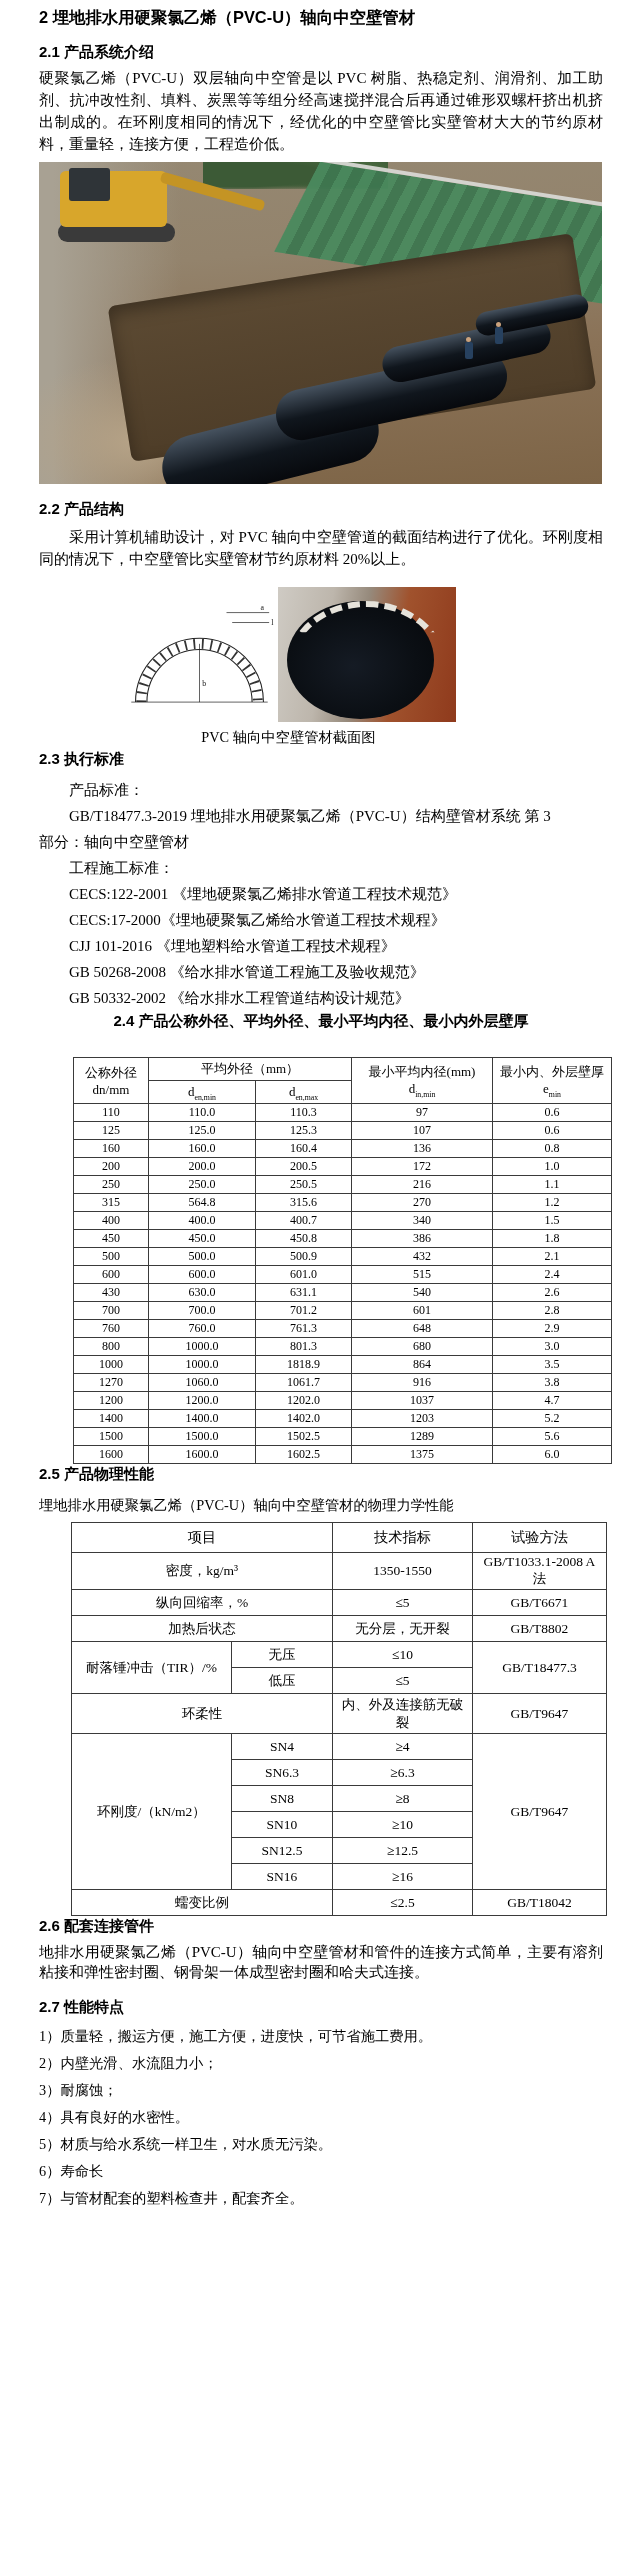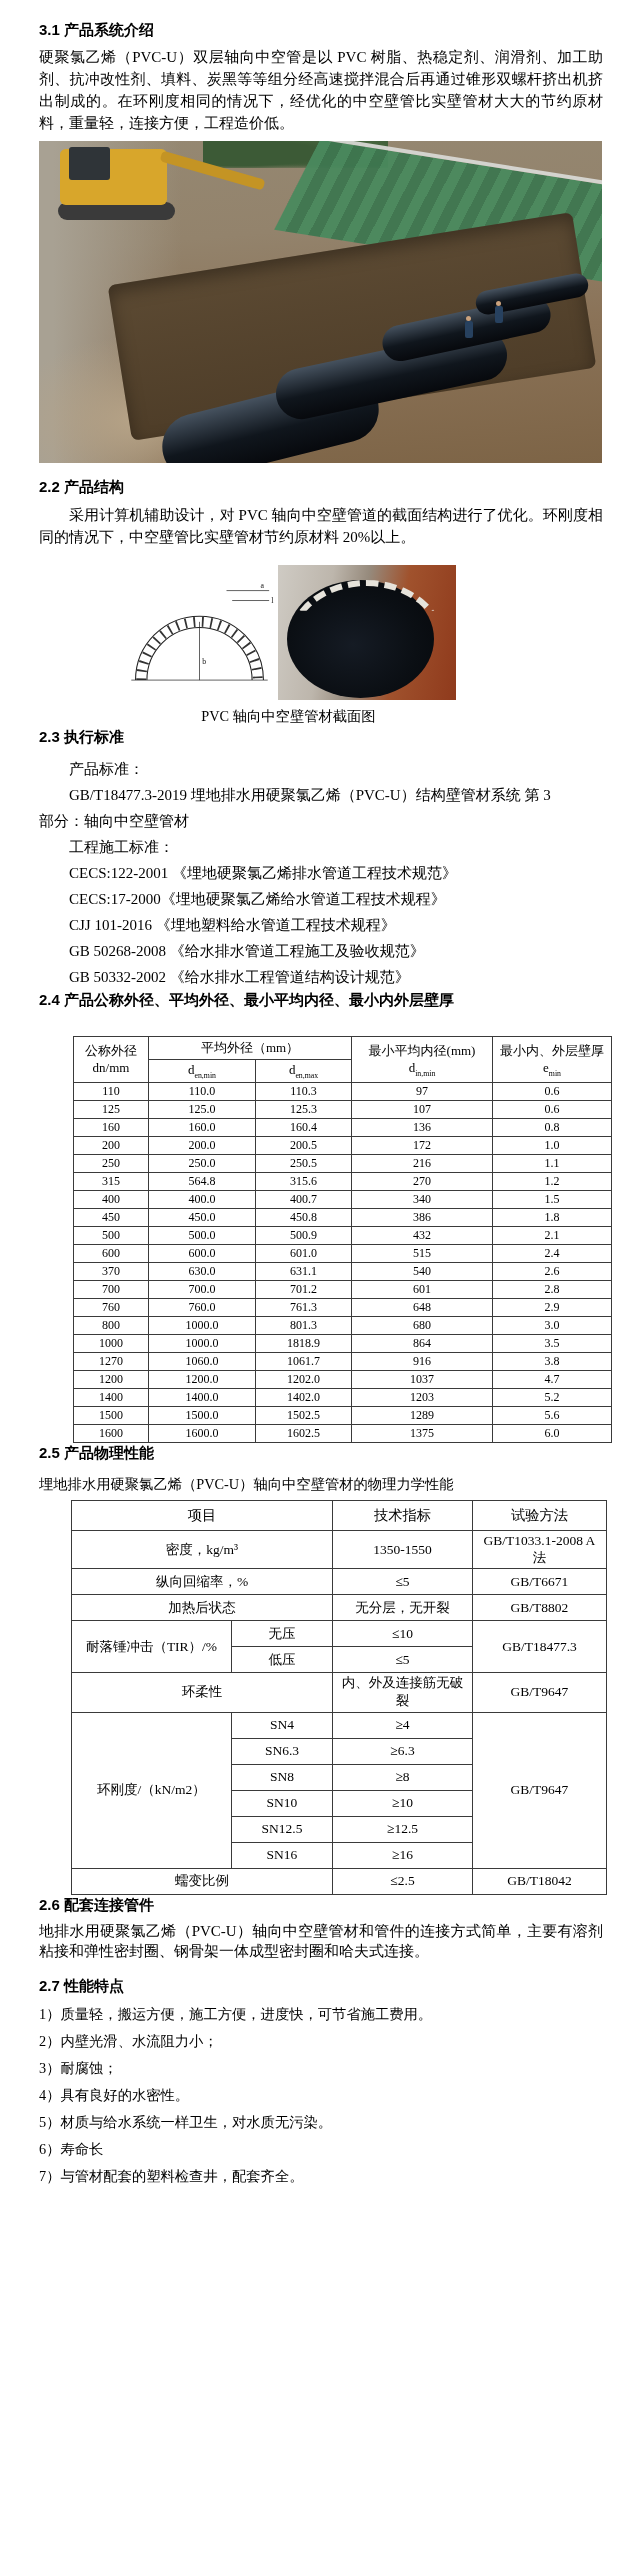--- a/index.html
+++ b/index.html
@@ -75,37 +75,38 @@
   .t1 th, .t1 td { border:0.7px solid #3a3a3a; text-align:center; vertical-align:middle; padding:0.7px 2.1px; }
   .t1 th { font-weight:normal; font-size:13px; height:23px; }
   .t1 td { font-size:12px; height:18px; }
   .t2 { margin-top:4.3px; margin-left:32px; width:535px; }
   .t2 th, .t2 td { border:0.7px solid #3a3a3a; text-align:center; vertical-align:middle; padding:1.4px 2.9px; }
   .t2 th { font-weight:normal; font-size:14.3px; height:30px; }
   .t2 td { font-size:13.5px; height:26px; }
   sub { font-size:7.8px; }
 
   .h23 { margin-top:171px; }
-  .h24 { margin-top:7.1px; margin-left:14.3px; }
+  .h24 { margin-top:7.1px; margin-left:14.3px;text-align:center; }
   .h25 { margin-top:194px; }
   .h26 { margin-top:7.1px; }
   .h27 { margin-top:1.4px; }
   .intro25 { margin-top:10px; font-size:14.3px; line-height:23px; }
   .para26 { margin-top:5.7px; font-size:15px; line-height:20px; text-align:justify; }
   .featlist { margin-top:5.7px; }
   .featlist > div { font-size:14.3px; line-height:27px; }
 </style>
 </head>
 <body>
 
 <div class="page">
   <div class="content">
 
-
-    <h2 class="sec" style="margin-top:13px">3.1 产品系统介绍</h2>
+    <h1 class="title">2 埋地排水用硬聚氯乙烯（PVC-U）轴向中空壁管材</h1>
+
+    <h2 class="sec" style="margin-top:13px">2.1 产品系统介绍</h2>
     <p class="para" style="margin-top:5.7px">硬聚氯乙烯（PVC-U）双层轴向中空管是以 PVC 树脂、热稳定剂、润滑剂、加工助剂、抗冲改性剂、填料、炭黑等等组分经高速搅拌混合后再通过锥形双螺杆挤出机挤出制成的。在环刚度相同的情况下，经优化的中空壁管比实壁管材大大的节约原材料，重量轻，连接方便，工程造价低。</p>
 
     <div class="photo1">
       <div class="graypatch"></div>
       <div class="sand"></div>
       <div class="trees"></div>
       <div class="fence"></div>
       <div class="trench"></div>
       <div class="pipe p0"></div>
       <div class="pipe p1"></div>
@@ -249,21 +250,21 @@
             <td>2.1</td>
           </tr>
           <tr>
             <td>600</td>
             <td>600.0</td>
             <td>601.0</td>
             <td>515</td>
             <td>2.4</td>
           </tr>
           <tr>
-            <td>370</td>
+            <td>430</td>
             <td>630.0</td>
             <td>631.1</td>
             <td>540</td>
             <td>2.6</td>
           </tr>
           <tr>
             <td>700</td>
             <td>700.0</td>
             <td>701.2</td>
             <td>601</td>

